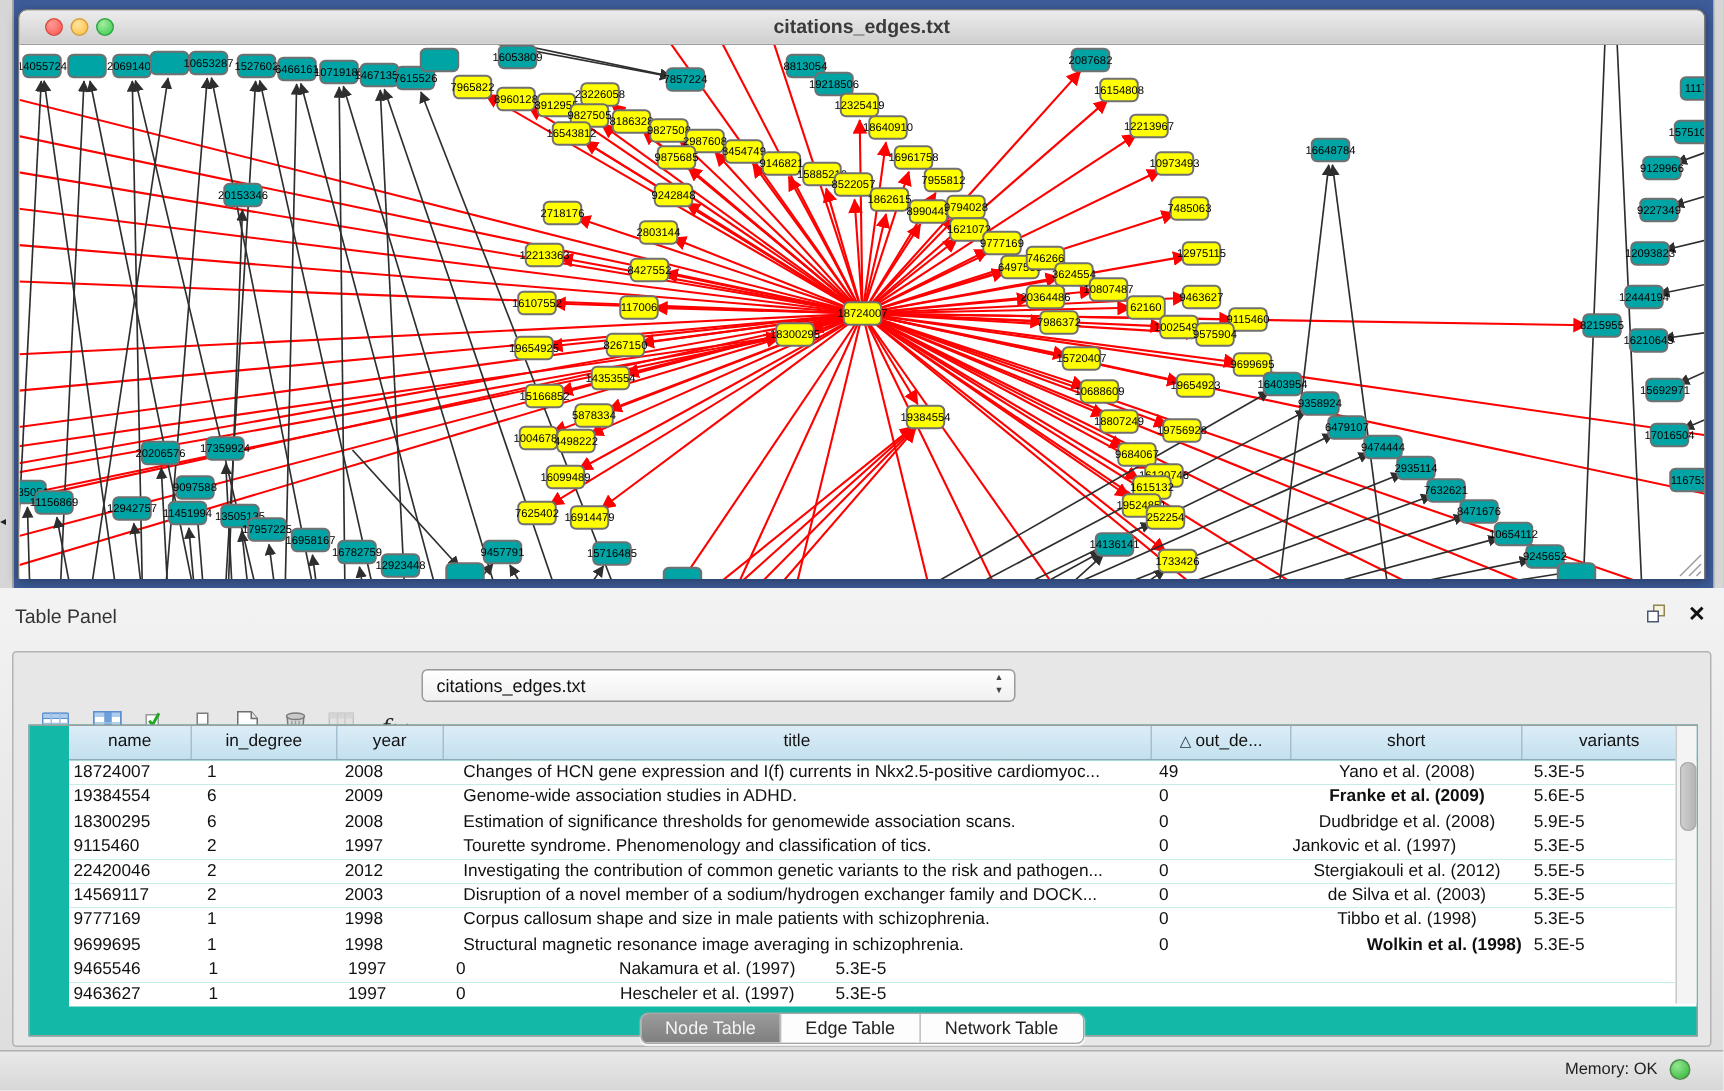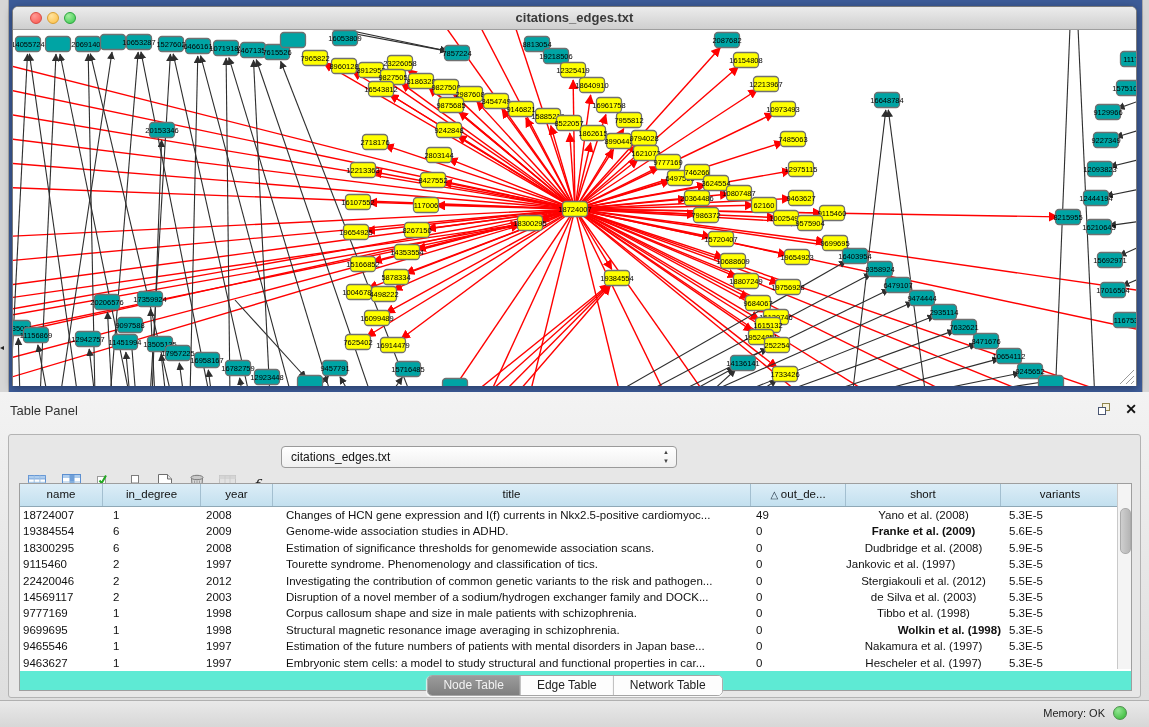--- a/index.html
+++ b/index.html
@@ -41,21 +41,21 @@
   .tool svg{width:24px;height:24px;}
   .fx{font-family:"DejaVu Serif","Liberation Serif",serif;font-style:italic;font-size:15px;color:#222;}
   .fx small{font-size:10px;}
   .selector{position:absolute;left:272px;top:11px;width:396px;height:22px;box-sizing:border-box;
             border:1px solid #9a9a9a;border-radius:4px;background:linear-gradient(#ffffff,#f0f0f0);
             font-size:12px;color:#111;line-height:20px;padding-left:9px;cursor:pointer;}
   .selector .steppers{position:absolute;right:7px;top:1px;font-size:6px;line-height:9px;color:#444;text-align:center;}
 
   
   .tbl{position:absolute;left:10px;top:48px;width:1113px;height:208px;box-sizing:border-box;
-       border:1px solid #9e9e9e;background:#5eead4;font-size:11.5px;}
+       border:1px solid #9e9e9e;background:#14b8a6;font-size:11.5px;padding-left:26px;}
   .tbl-head{display:flex;height:22px;background:linear-gradient(#dcedf7,#c3e0ef);
             border-bottom:1px solid #8fa8b6;}
   .th{box-sizing:border-box;border-right:1px solid #a3bfd0;text-align:center;
       line-height:21px;color:#111;overflow:hidden;white-space:nowrap;cursor:pointer;}
   .th:last-child{border-right:none;}
   .th .sort{font-size:10px;color:#234;}
   .tbl-body{position:relative;}
   .tr{display:flex;height:16.4px;line-height:16.4px;background:#fff;cursor:default;}
   .td{box-sizing:border-box;overflow:hidden;white-space:nowrap;color:#101010;}
   .scrollbar{position:absolute;right:0;top:0;width:14px;height:185px;background:#f4f4f4;
@@ -703,30 +703,28 @@
             <div class="td" style="width: 72px; text-align: left; padding-left: 5px;">1998</div>
             <div class="td" style="width: 478px; text-align: left; padding-left: 13px;">Structural magnetic resonance image averaging in schizophrenia.</div>
             <div class="td" style="width: 95px; text-align: left; padding-left: 5px;">0</div>
             <div class="td" style="width: 155px; text-align: right; padding-left: 0px; font-weight: bold;">Wolkin et al. (1998)</div>
             <div class="td" style="width: 118px; text-align: left; padding-left: 8px;">5.3E-5</div>
           </div>
           <div class="tr">
             <div class="td" style="width: 83px; text-align: left; padding-left: 3px;">9465546</div>
             <div class="td" style="width: 98px; text-align: left; padding-left: 10px;">1</div>
             <div class="td" style="width: 72px; text-align: left; padding-left: 5px;">1997</div>
-            <div class="td" style="width: 478px; text-align: left; padding-left: 13px;">Estimation of the future numbers of patients with mental disorders in Japan base...</div>
             <div class="td" style="width: 95px; text-align: left; padding-left: 5px;">0</div>
             <div class="td" style="width: 155px; text-align: center; padding-left: 0px;">Nakamura et al. (1997)</div>
             <div class="td" style="width: 118px; text-align: left; padding-left: 8px;">5.3E-5</div>
           </div>
           <div class="tr">
             <div class="td" style="width: 83px; text-align: left; padding-left: 3px;">9463627</div>
             <div class="td" style="width: 98px; text-align: left; padding-left: 10px;">1</div>
             <div class="td" style="width: 72px; text-align: left; padding-left: 5px;">1997</div>
-            <div class="td" style="width: 478px; text-align: left; padding-left: 13px;">Embryonic stem cells: a model to study structural and functional properties in car...</div>
             <div class="td" style="width: 95px; text-align: left; padding-left: 5px;">0</div>
             <div class="td" style="width: 155px; text-align: center; padding-left: 0px;">Hescheler et al. (1997)</div>
             <div class="td" style="width: 118px; text-align: left; padding-left: 8px;">5.3E-5</div>
           </div>
         </div>
       <div class="scrollbar">
         <div class="scroll-thumb"></div>
       </div>
     </div>
 

